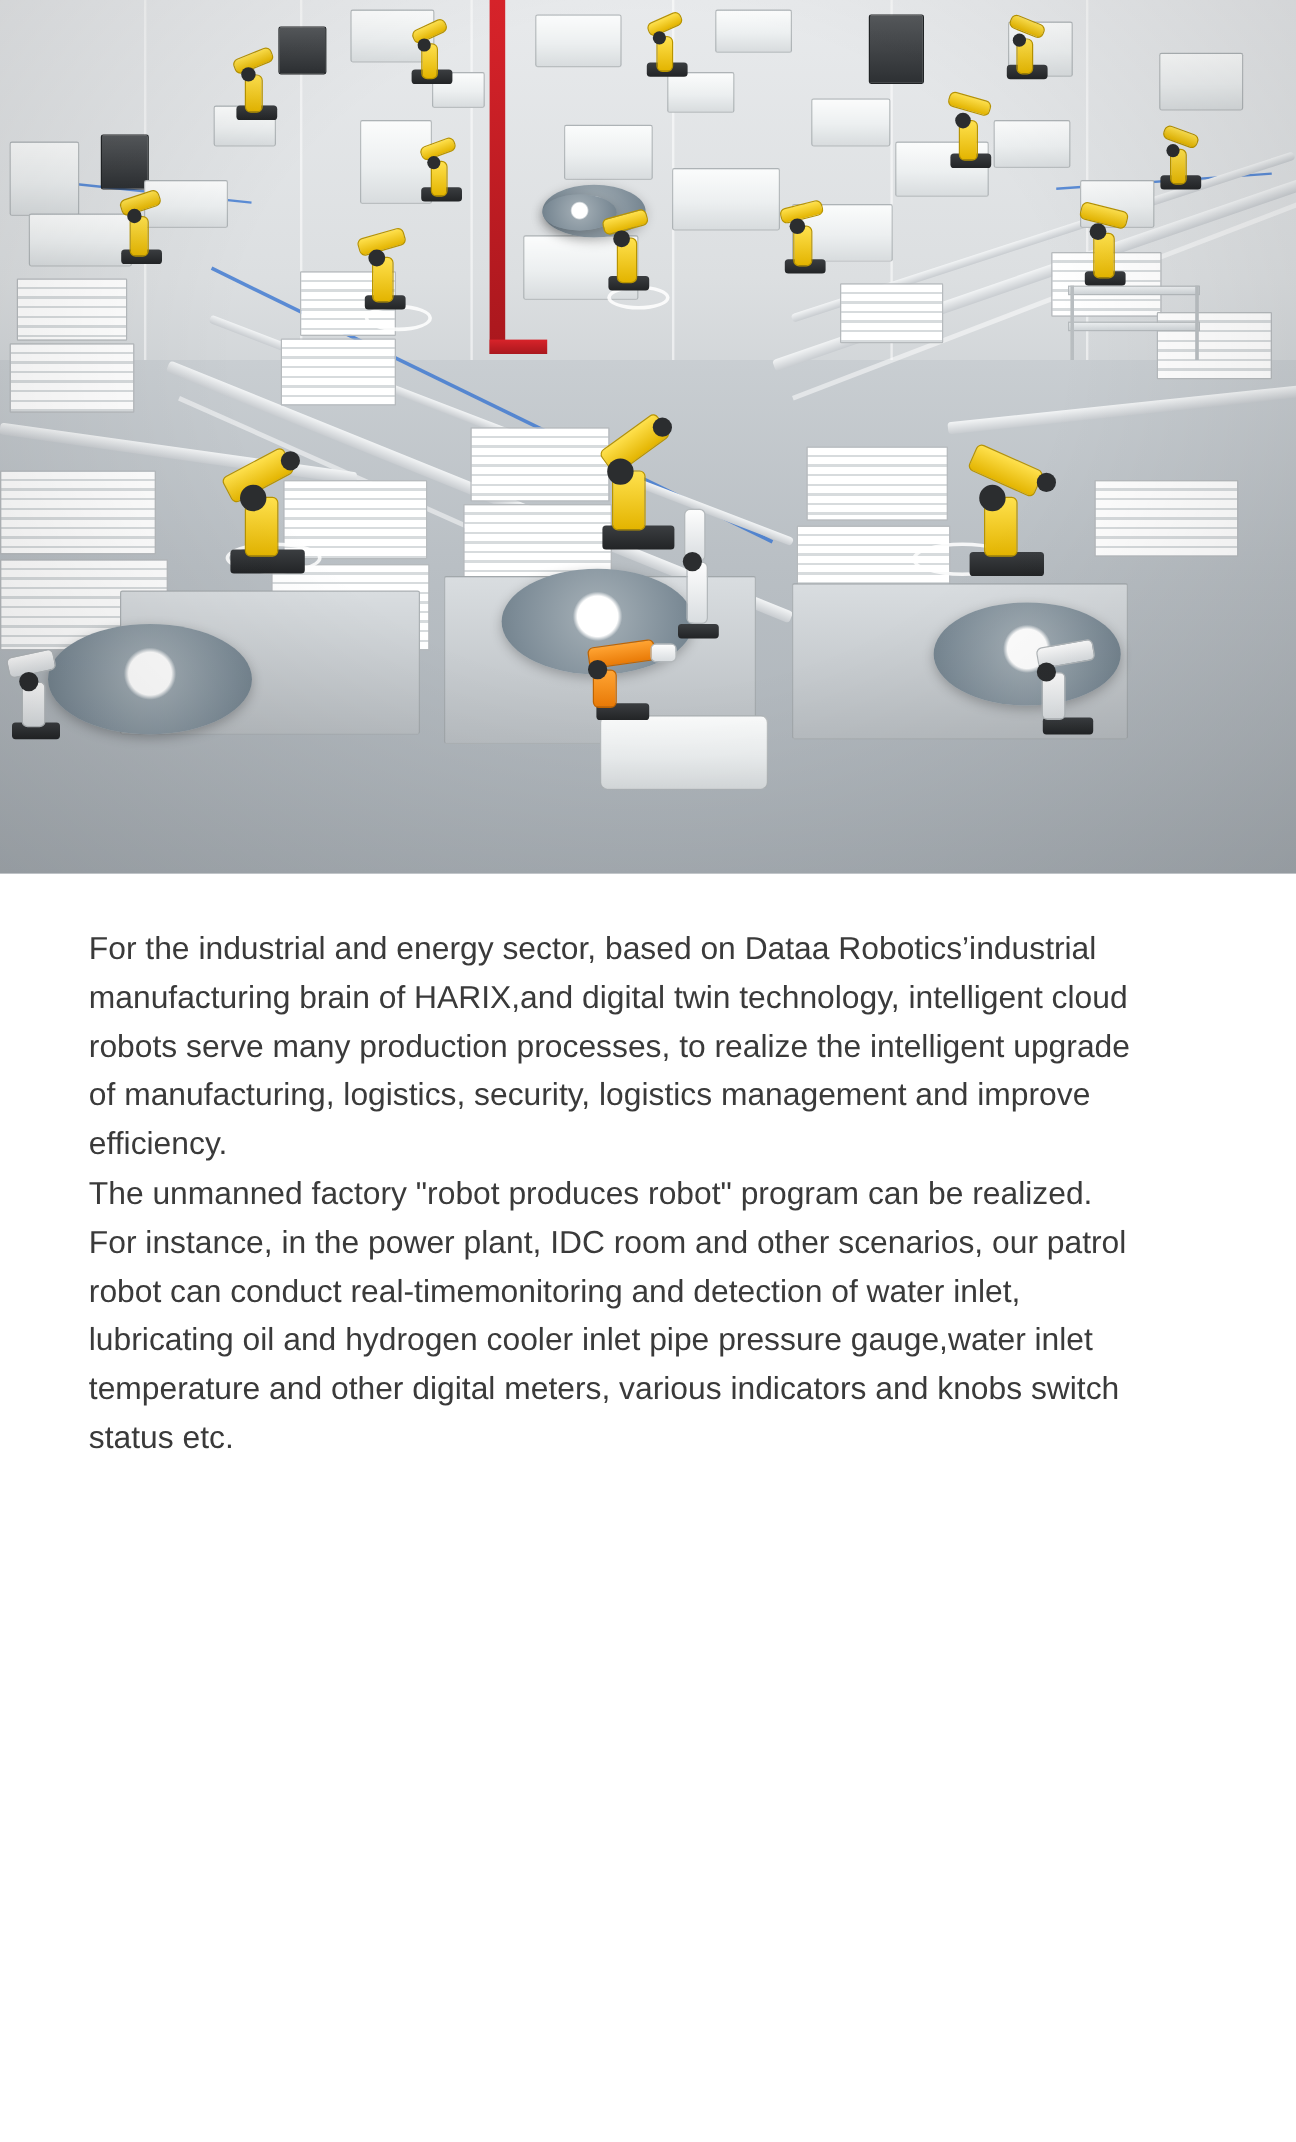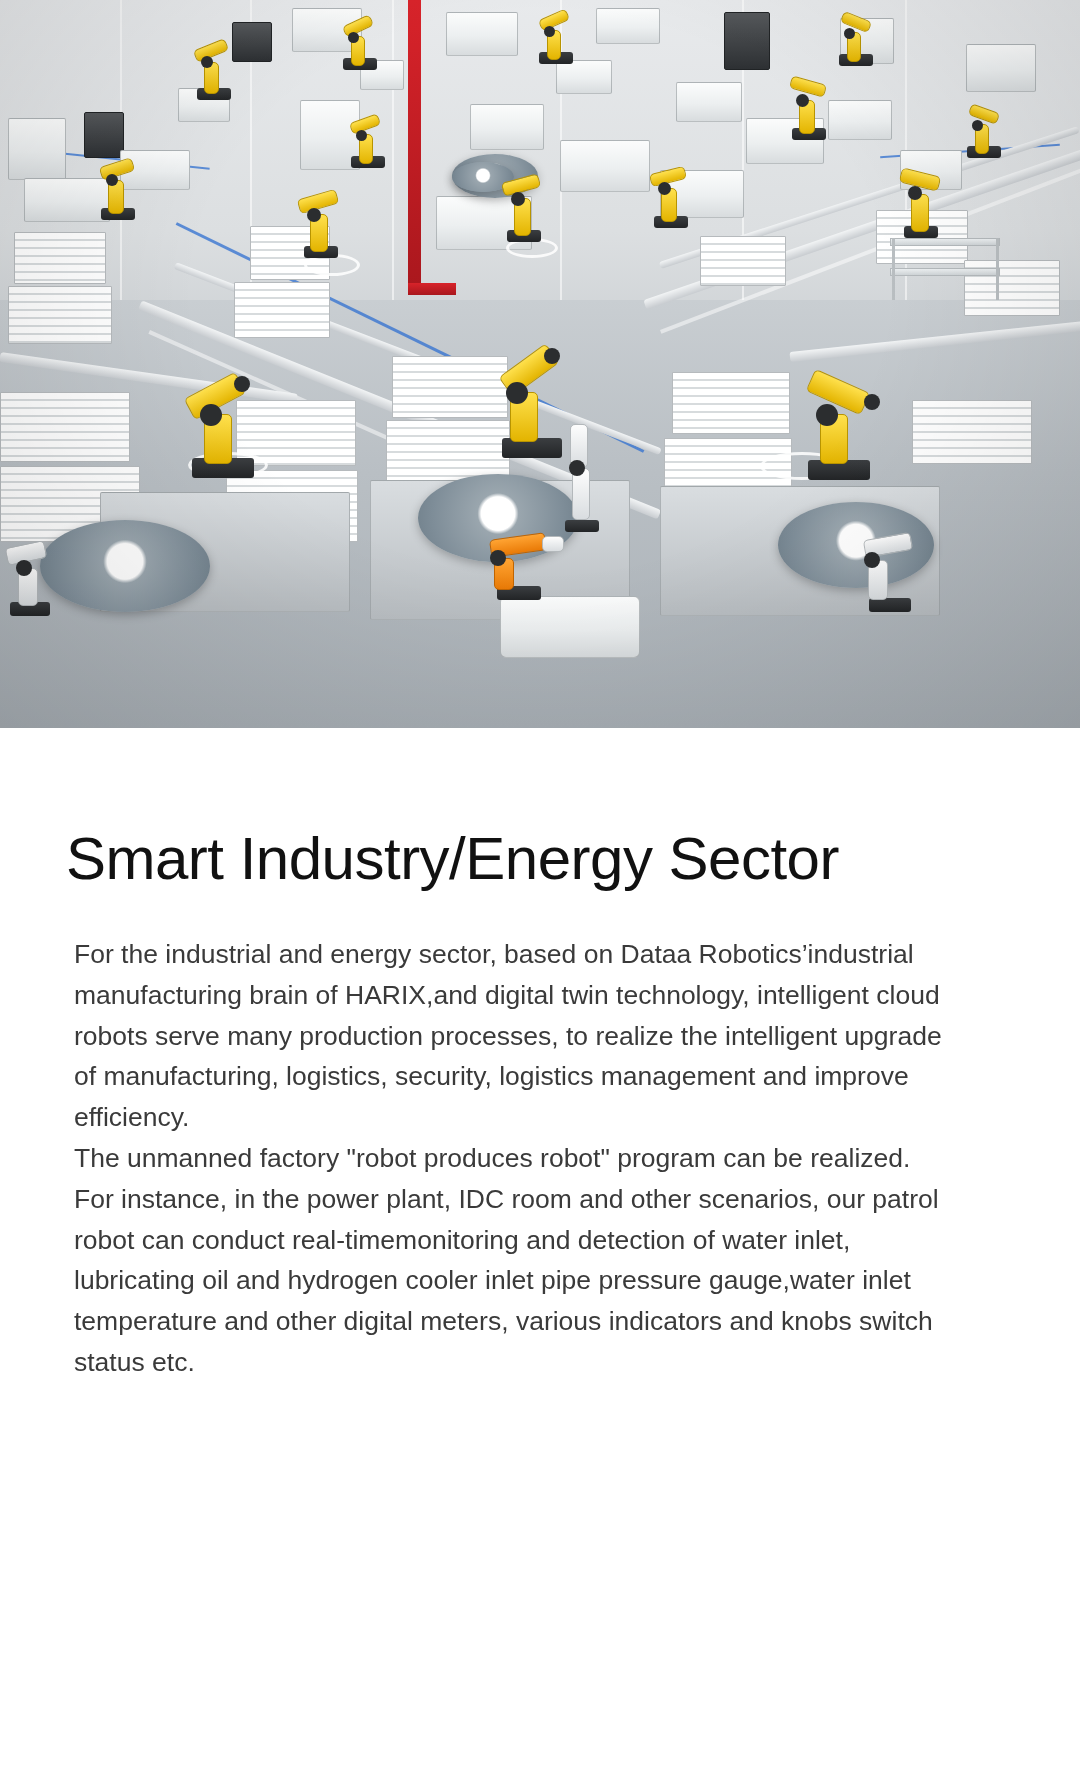--- a/index.html
+++ b/index.html
@@ -395,21 +395,20 @@
       <div class="rb-base" style="width:42px; height:14px;"></div>
       <div class="rb-seg white" style="left:26px; top:40px; width:20px; height:40px;"></div>
       <div class="rb-seg white" style="left:22px; top:16px; width:48px; height:18px; transform:rotate(-10deg);"></div>
       <div class="rb-joint" style="left:22px; top:32px; width:16px; height:16px;"></div>
     </div>
 
     <div class="vignette"></div>
   </div>
 
   <div class="content">
-    <h1 class="title">Smart Industry/Energy Sector</h1>
 
     <div class="body-wrap">
       <p class="para">For the industrial and energy sector, based on Dataa Robotics’industrial manufacturing brain of HARIX,and digital twin technology, intelligent cloud robots serve many production processes, to realize the intelligent upgrade of manufacturing, logistics, security, logistics management and improve efficiency.</p>
       <p class="para">The unmanned factory "robot produces robot" program can be realized.</p>
       <p class="para">For instance, in the power plant, IDC room and other scenarios, our patrol robot can conduct real-timemonitoring and detection of water inlet, lubricating oil and hydrogen cooler inlet pipe pressure gauge,water inlet temperature and other digital meters, various indicators and knobs switch status etc.</p>
     </div>
   </div>
 
 </div>
 

